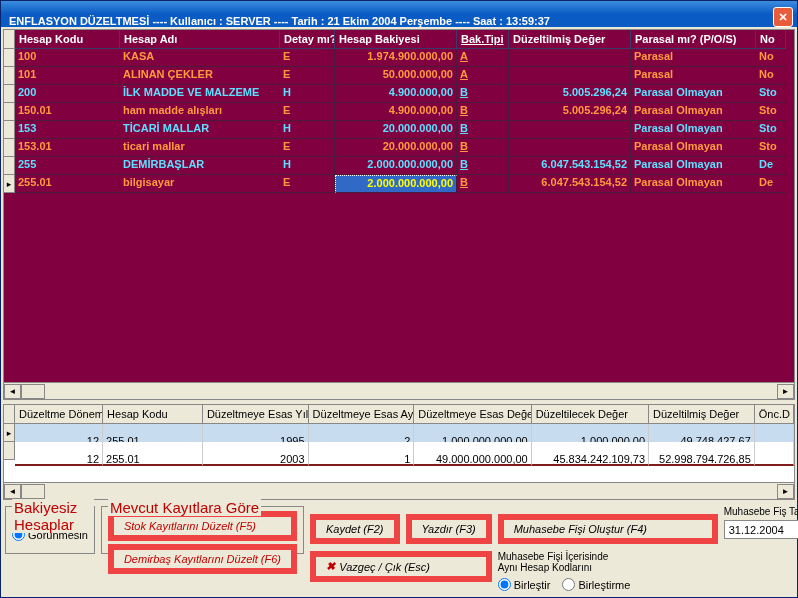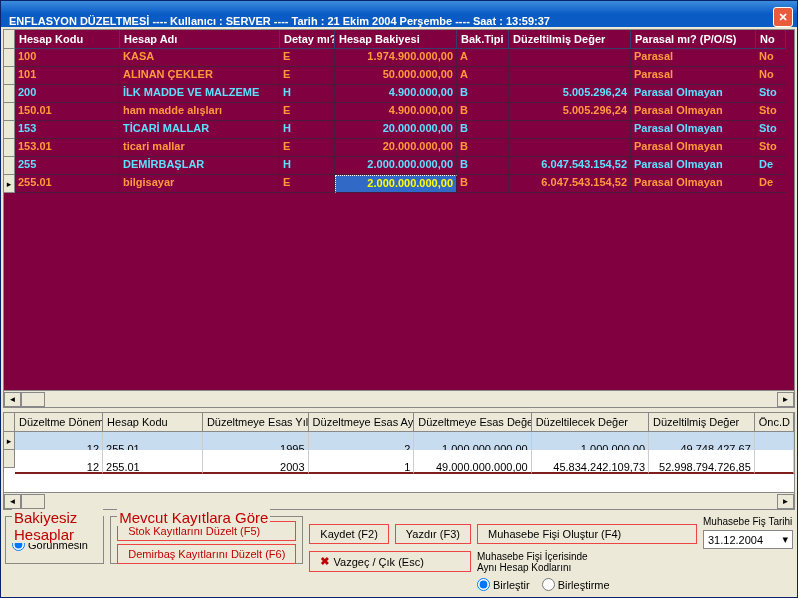--- a/index.html
+++ b/index.html
@@ -36,30 +36,30 @@
 .grid2-row { display: flex; height: 18px; }
 .grid2-row .cell { border-right: 1px solid #ccc; border-bottom: 2px solid #7f1d1d; padding: 11px 3px; overflow: hidden; white-space: nowrap; background: #fff; }
 .grid2-row.sel .cell { background: #c8dcf0; }
 
 
 .controls { margin-top: 4px; display: flex; gap: 6px; padding: 2px; align-items: flex-start; }
 .groupbox { border: 1px solid #888; padding: 4px 6px 4px 6px; position: relative; }
 .groupbox .legend { position: absolute; top: -8px; left: 6px; background: #ece9d8; padding: 0 2px; color: #c00000; font-size: 15px; }
 .radio-row { display: flex; align-items: center; gap: 3px; margin: 2px 0; }
 .radio-row input { margin: 0; }
-.btn { background: #ece9d8; border: 1px solid #ef4444; border-radius: 0; padding: 3px 10px; cursor: pointer; white-space: nowrap; display: inline-flex; align-items: center; gap: 4px; }
+.btn { background: #ece9d8; border: 6px solid #ef4444; border-radius: 0; padding: 3px 10px; cursor: pointer; white-space: nowrap; display: inline-flex; align-items: center; gap: 4px; font-style: italic; }
 .btn.red-text { color: #c00000; }
 .btn-col { display: flex; flex-direction: column; gap: 3px; }
 .btn-row { display: flex; gap: 6px; margin-bottom: 4px; margin-top: 8px; }
 .small-text { font-size: 10px; line-height: 11px; }
 .date-input { width: 90px; border: 1px solid #888; padding: 2px 4px; background: #fff; display:flex; justify-content:space-between; align-items:center; }
 .x-icon { color: #c00000; font-weight: bold; }
 
 
-.c0 { width: 105px; } .c1 { width: 160px; } .c2 { width: 55px; } .c3 { width: 122px; } .c4 { width: 52px; } .c5 { width: 122px; } .c6 { width: 125px; } .c7 { width: 30px; }
+.c0 { width: 105px; } .c1 { width: 160px; } .c2 { width: 55px; } .c3 { width: 122px; } .c4 { width: 52px; text-decoration: underline; } .c5 { width: 122px; } .c6 { width: 125px; } .c7 { width: 30px; }
 
 .d0 { width: 90px; } .d1 { width: 102px; } .d2 { width: 108px; } .d3 { width: 108px; } .d4 { width: 120px; } .d5 { width: 120px; } .d6 { width: 108px; } .d7 { width: 40px; }
 </style>
 </head>
 <body>
 
 <div class="window">
   <div class="titlebar">
     <div class="titlebar-text">ENFLASYON DÜZELTMESİ ---- Kullanıcı : SERVER ---- Tarih : 21 Ekim 2004 Perşembe ---- Saat : 13:59:37</div>
     <div class="close-btn">✕</div>

